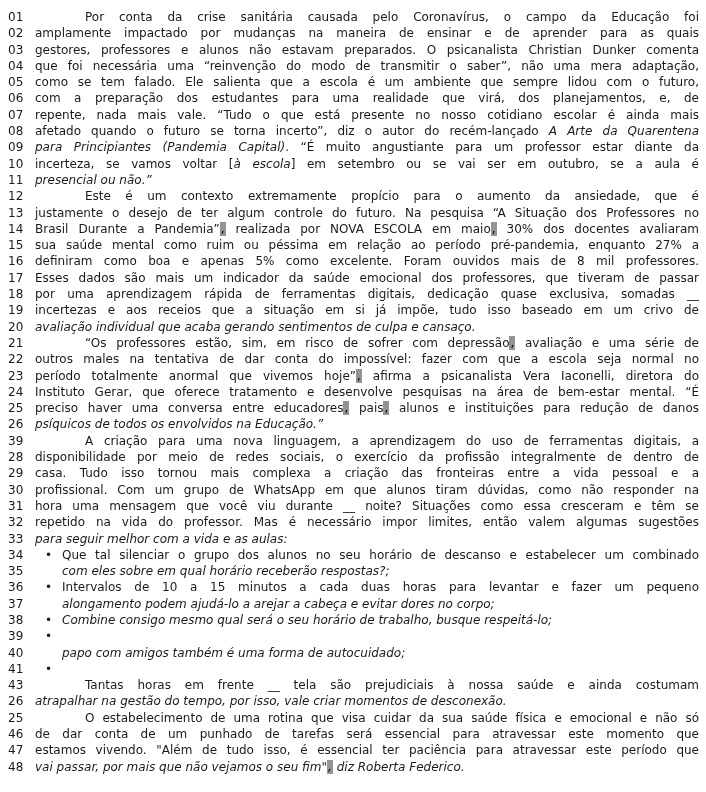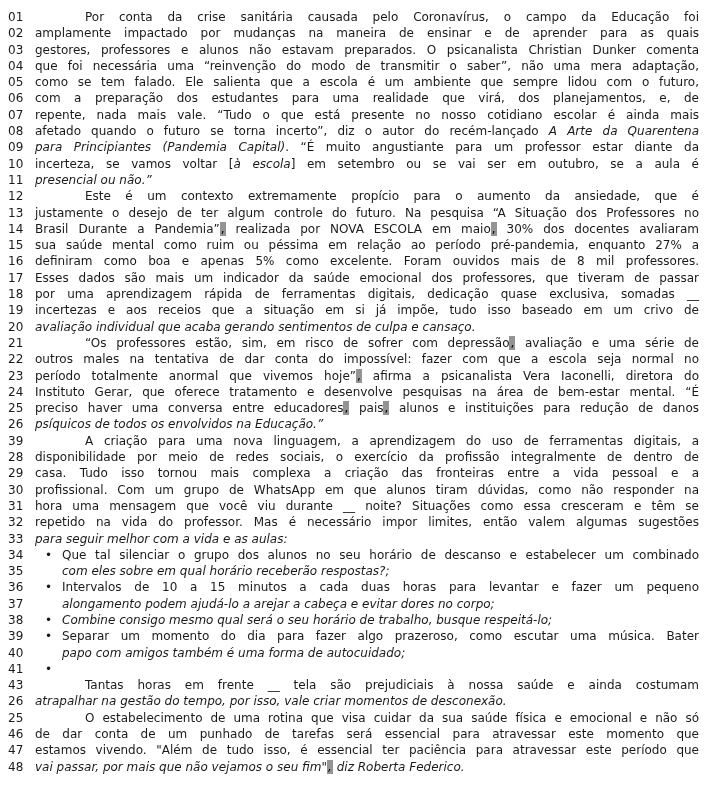--- a/index.html
+++ b/index.html
@@ -173,21 +173,21 @@
       <div class="line t-cont-end">
         <span class="lnum">37</span>
         <span class="ltext"><span>alongamento podem ajudá-lo a arejar a cabeça e evitar dores no corpo;</span></span>
       </div>
       <div class="line t-bullet-end">
         <span class="lnum">38</span>
         <span class="ltext"><span class="bullet">•</span><span>Combine consigo mesmo qual será o seu horário de trabalho, busque respeitá-lo;</span></span>
       </div>
       <div class="line t-bullet">
         <span class="lnum">39</span>
-        <span class="ltext"><span class="bullet">•</span><span>Separar um momento do dia para fazer algo prazeroso, como escutar uma música. Bater</span></span>
+        <span class="ltext"><span class="bullet">•</span></span>
       </div>
       <div class="line t-cont-end">
         <span class="lnum">40</span>
         <span class="ltext"><span>papo com amigos também é uma forma de autocuidado;</span></span>
       </div>
       <div class="line t-bullet">
         <span class="lnum">41</span>
         <span class="ltext"><span class="bullet">•</span></span>
       </div>
       <div class="line t-para">

